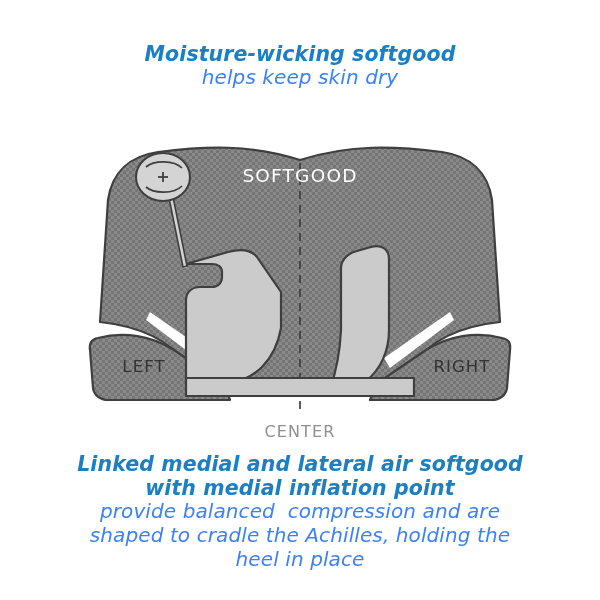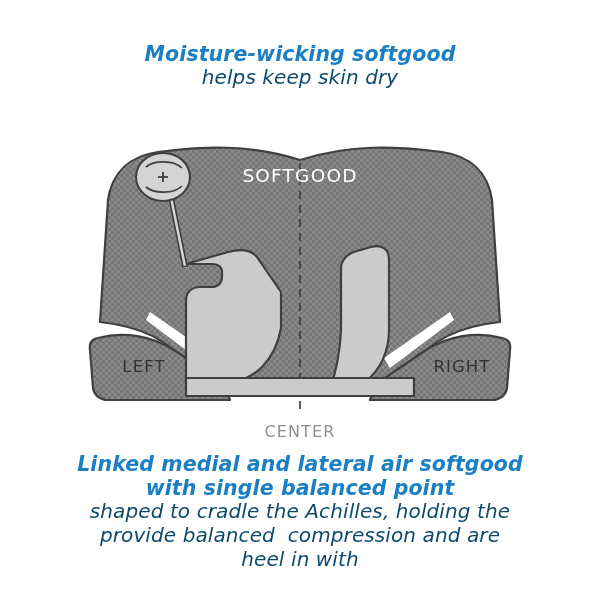--- a/index.html
+++ b/index.html
@@ -40,21 +40,21 @@
   .cap-line {
     display: block;
     white-space: pre;
   }
   .cap-accent {
     color: #1b7fc3;
     font-size: 20.5px;
     font-weight: 600;
   }
   .cap-muted {
-    color: #0c4a6e;
+    color: #3b82f6;
     font-size: 20px;
     font-weight: 400;
   }
 
   
   #diagram-svg {
     position: absolute;
     left: 0;
     top: 0;
     width: 600px;
@@ -253,19 +253,19 @@
 
     <text class="lbl" id="label-left" x="144" y="372" text-anchor="middle" font-size="16.5" fill="#333333" letter-spacing="1.1">LEFT</text>
 
     <text class="lbl" id="label-right" x="462" y="372" text-anchor="middle" font-size="16.5" fill="#333333" letter-spacing="1.1">RIGHT</text>
 
     <text class="lbl" id="label-center" x="300" y="437" text-anchor="middle" font-size="16" fill="#8f8f8f" letter-spacing="1.1">CENTER</text>
   </svg>
 
   <div class="caption" id="caption-bottom">
     <span class="cap-line cap-accent">Linked medial and lateral air softgood</span>
-    <span class="cap-line cap-accent">with single balanced point</span>
+    <span class="cap-line cap-accent">with medial inflation point</span>
+    <span class="cap-line cap-muted">provide balanced  compression and are</span>
     <span class="cap-line cap-muted">shaped to cradle the Achilles, holding the</span>
-    <span class="cap-line cap-muted">provide balanced  compression and are</span>
-    <span class="cap-line cap-muted">heel in with</span>
+    <span class="cap-line cap-muted">heel in place</span>
   </div>
 
 </div>
 
 </body></html>

